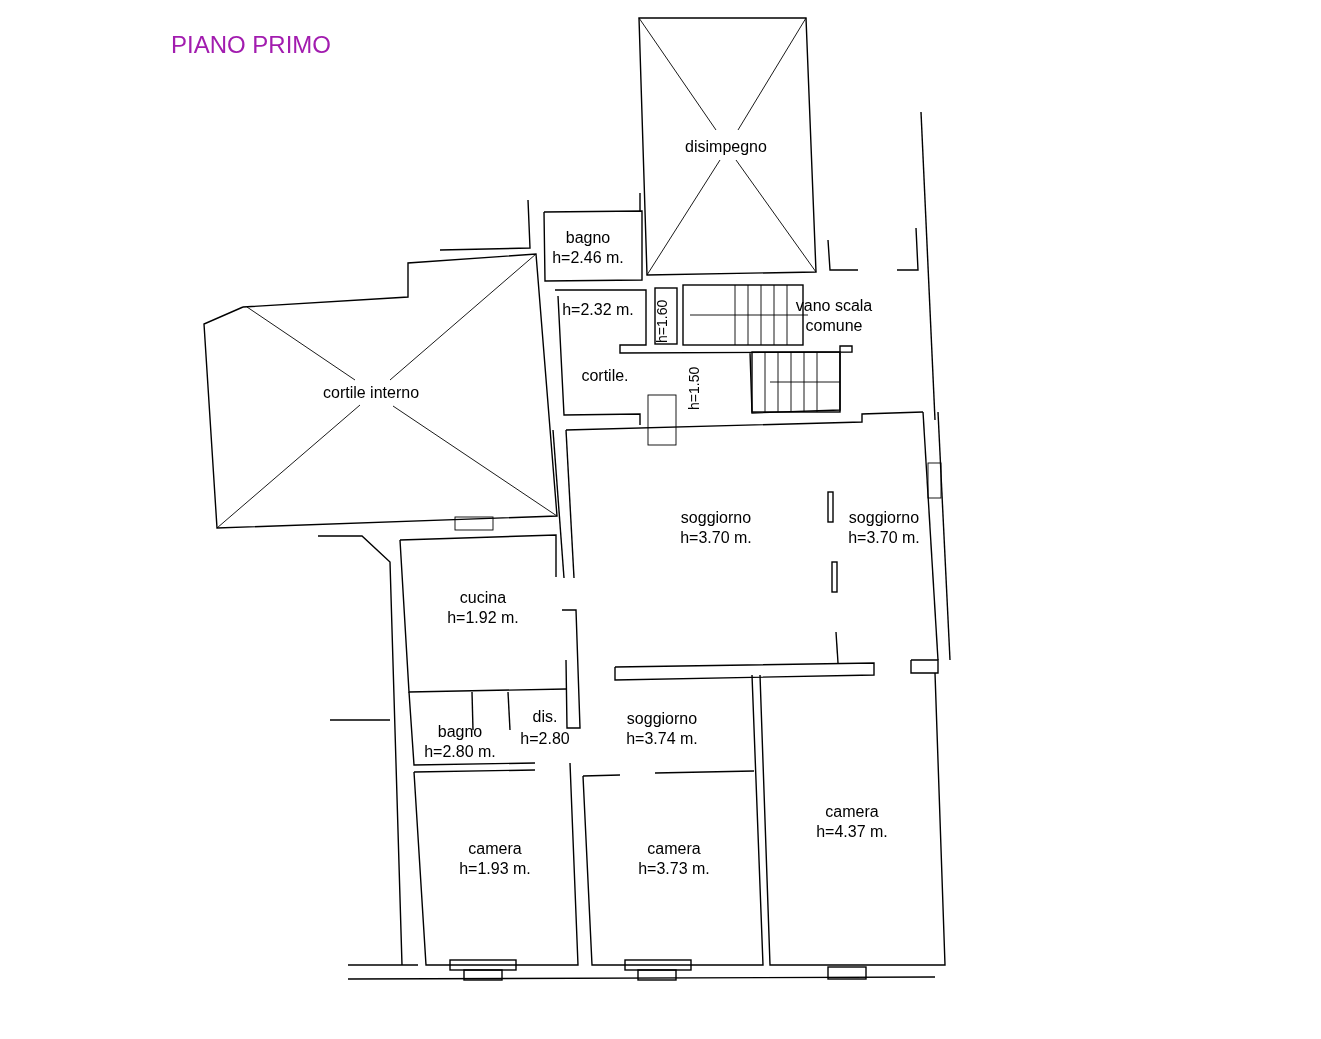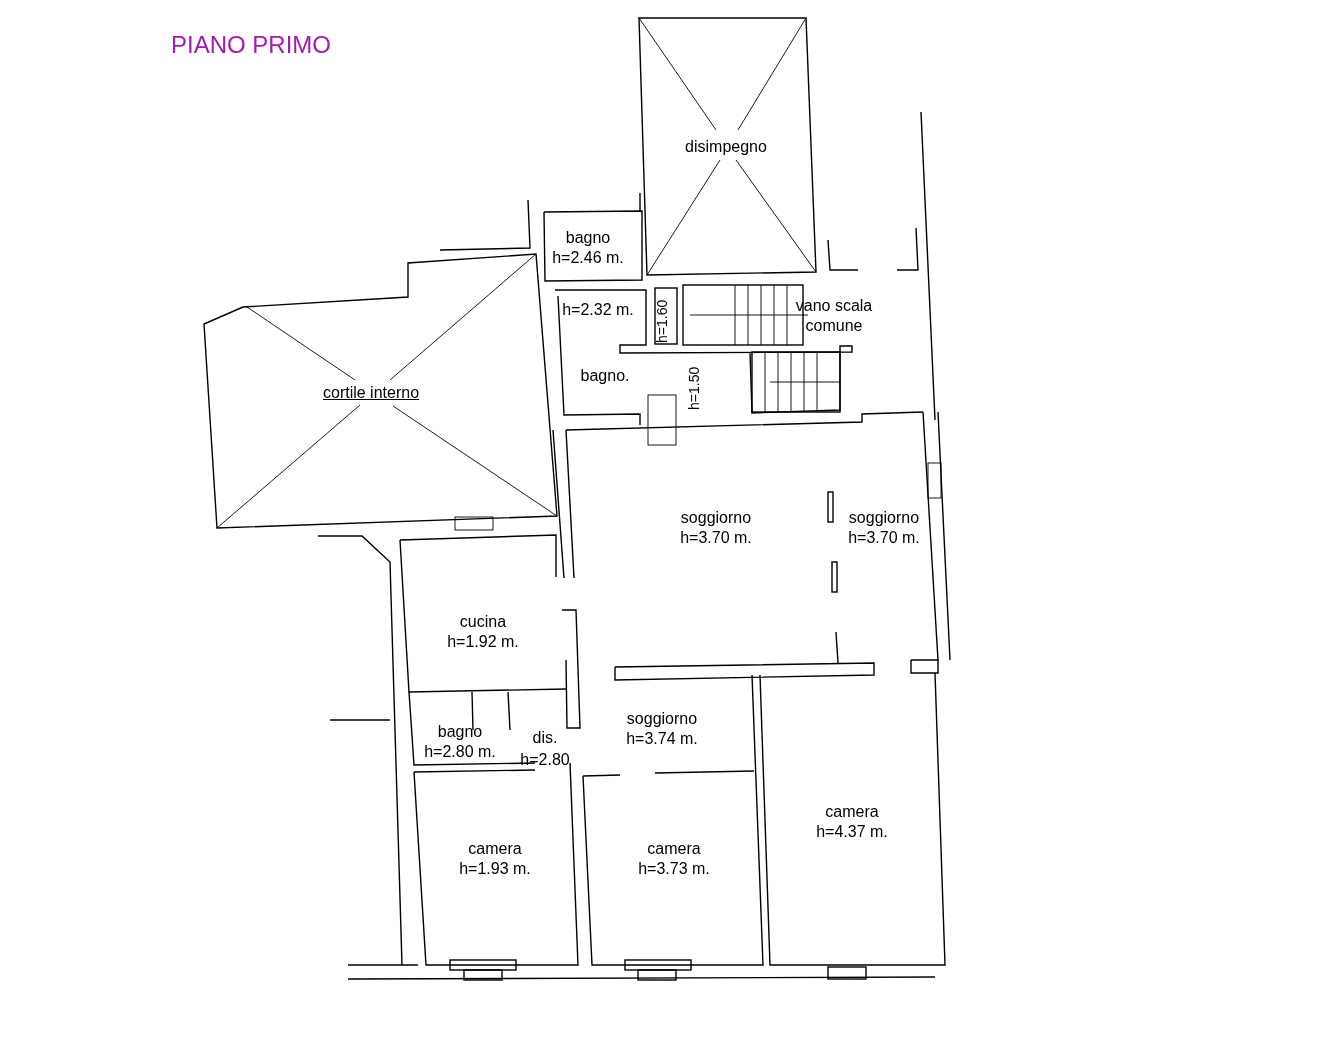--- a/index.html
+++ b/index.html
@@ -114,48 +114,48 @@
 <div class="lbl" style="left:598px;top:300px;">
     <div>h=2.32 m.</div>
   </div>
 
 <div class="lbl" style="left:834px;top:296px;">
     <div>vano scala</div>
     <div>comune</div>
   </div>
 
 <div class="lbl" style="left:605px;top:366px;">
-    <div>bagno.</div>
+    <div>cortile.</div>
   </div>
 
-<div class="lbl" style="left:371px;top:383px;text-decoration:underline;">
+<div class="lbl" style="left:371px;top:383px;">
     <div>cortile interno</div>
   </div>
 
 <div class="lbl" style="left:716px;top:508px;">
     <div>soggiorno</div>
     <div>h=3.70 m.</div>
   </div>
 
 <div class="lbl" style="left:884px;top:508px;">
     <div>soggiorno</div>
     <div>h=3.70 m.</div>
   </div>
 
-<div class="lbl" style="left:483px;top:612px;">
+<div class="lbl" style="left:483px;top:588px;">
     <div>cucina</div>
     <div>h=1.92 m.</div>
   </div>
 
 <div class="lbl" style="left:460px;top:722px;">
     <div>bagno</div>
     <div>h=2.80 m.</div>
   </div>
 
-<div class="lbl" style="left:545px;top:707px;margin-top:21px;">
+<div class="lbl" style="left:545px;top:707px;">
     <div>dis.</div>
     <div style="margin-top:2px">h=2.80</div>
   </div>
 
 <div class="lbl" style="left:662px;top:709px;">
     <div>soggiorno</div>
     <div>h=3.74 m.</div>
   </div>
 
 <div class="lbl" style="left:495px;top:839px;">

